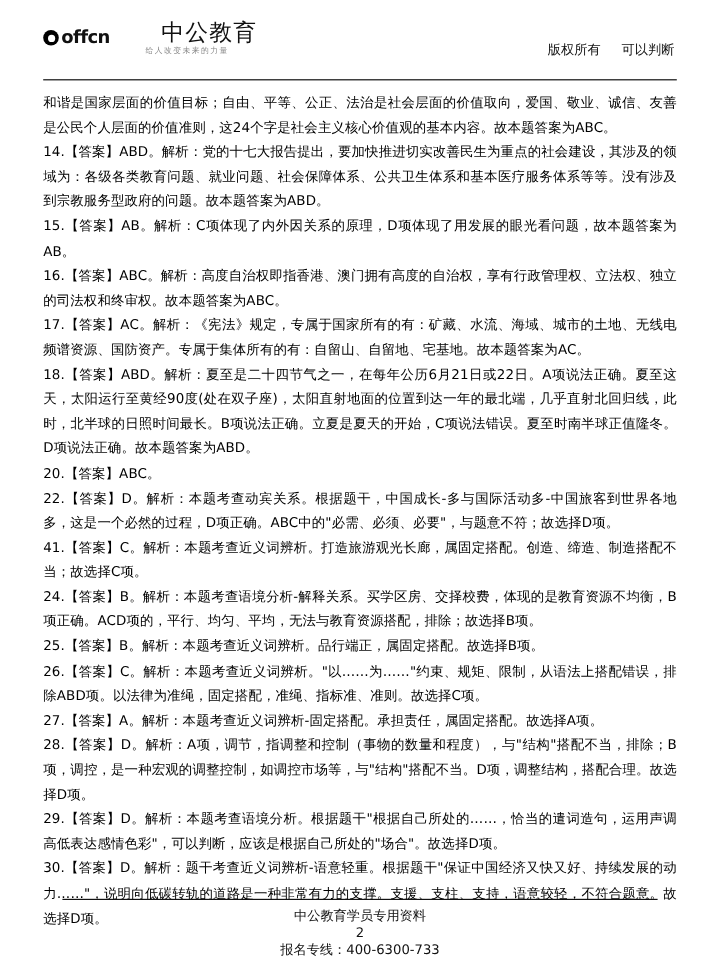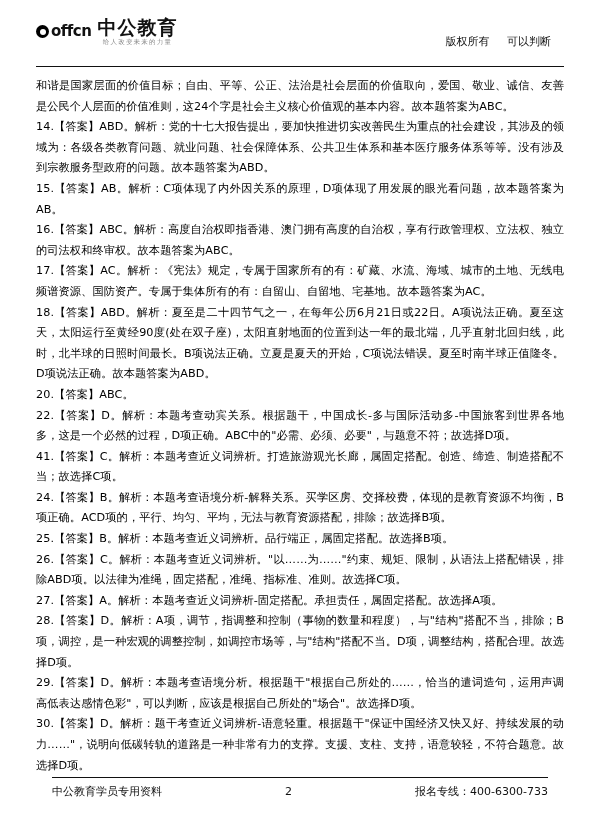--- a/index.html
+++ b/index.html
@@ -18,21 +18,21 @@
     position: relative;
     width: 600px;
     height: 815px;
     box-sizing: border-box;
     padding: 0;
   }
   
   .header {
     position: relative;
     height: 62px;
-    padding: 18px 49px 0 36px;
+    padding: 18px 38px 0 36px;
     box-sizing: border-box;
   }
   .header-inner {
     display: flex;
     align-items: flex-start;
     justify-content: space-between;
   }
   .logo-block {
     display: flex;
     align-items: center;
@@ -68,23 +68,24 @@
     color: #111111;
     line-height: 13px;
   }
   .logo-cn {
     display: flex;
     flex-direction: column;
     line-height: 1;
   }
   .logo-cn-main {
     font-size: 19px;
-    font-weight: bold;
+    font-weight: normal;
     color: #111111;
     letter-spacing: 1px;
+    margin-left: 37px;
   }
   .logo-cn-sub {
     margin-top: 2px;
     font-size: 6.5px;
     color: #888888;
     letter-spacing: 1.2px;
     text-align: center;
   }
   .header-right {
     text-align: right;
@@ -125,20 +126,21 @@
   .footer-rule {
     border-top: 1px solid #111111;
     margin-bottom: 6px;
   }
   .footer-row {
     display: flex;
     justify-content: space-between;
     align-items: center;
     font-size: 11px;
     color: #111111;
+    flex-direction: column;
   }
   .footer-center {
     flex: 0 0 auto;
   }
 </style>
 </head>
 <body>
 
 <div class="page">
 

